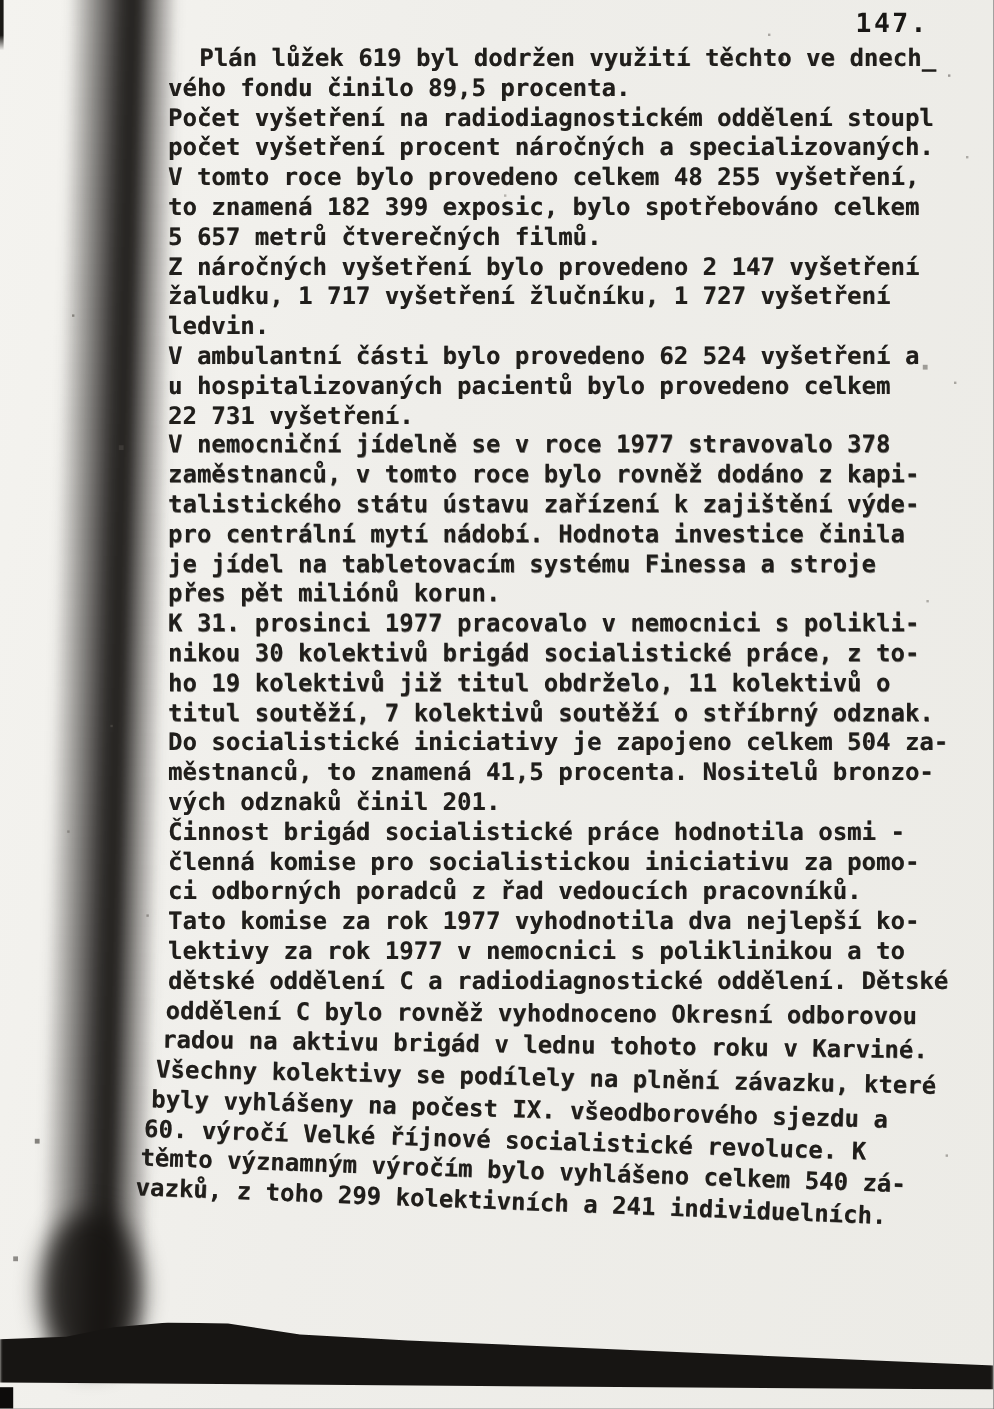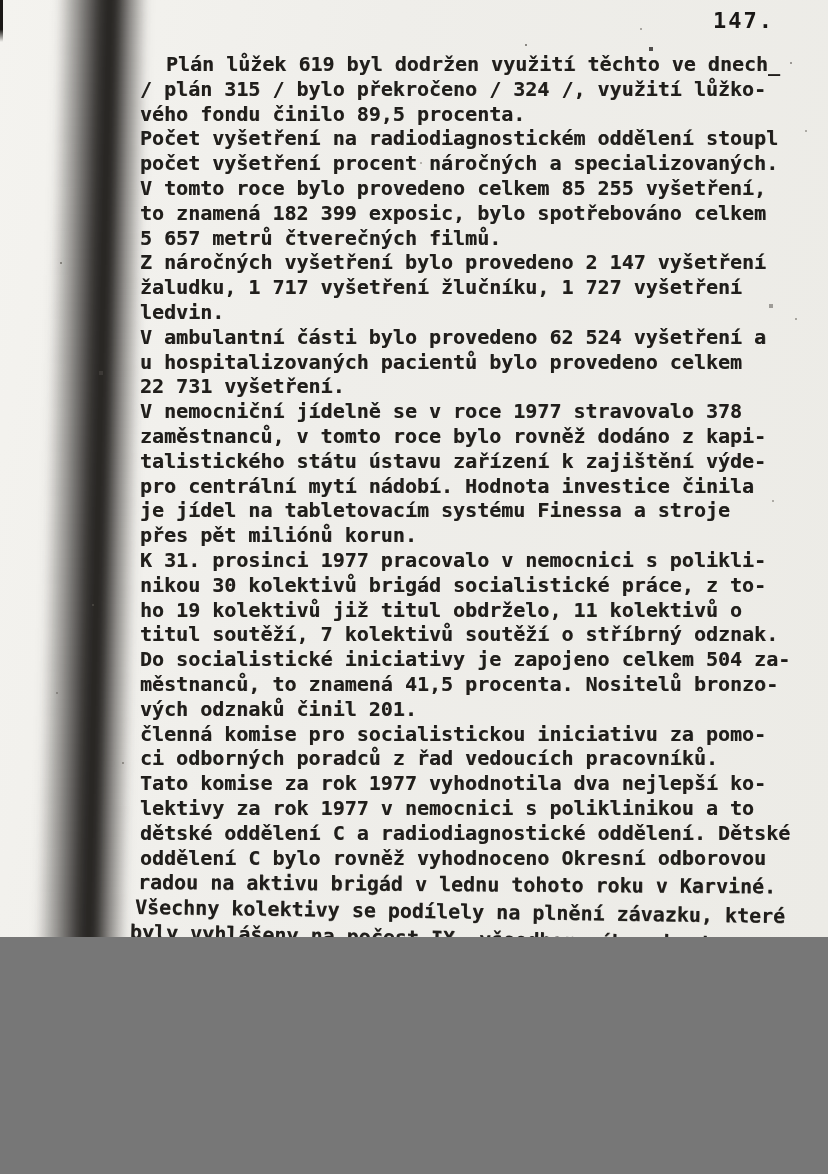--- a/index.html
+++ b/index.html
@@ -1,19 +1,19 @@
 <!DOCTYPE html>
 <html><head>
 <meta charset="utf-8">
 <style>
   html, body { margin: 0; padding: 0; background: #777; }
   .page {
     position: relative;
     width: 828px;
-    height: 937px;
+    height: 1174px;
     margin: 0 auto;
     background: linear-gradient(100deg, #f4f3ef 0%, #efeeea 40%, #ecebe6 100%);
     overflow: hidden;
     font-family: "DejaVu Sans Mono", "Liberation Mono", monospace;
   }
 
   
   .binding-shadow {
     position: absolute;
     left: 44px;
@@ -101,21 +101,21 @@
     right: 54px;
     font-size: 22px;
     font-weight: bold;
     letter-spacing: 2px;
     color: #191715;
   }
 
   .text-column {
     position: absolute;
     left: 140px;
-    top: 52px;
+    top: 36px;
     width: 660px;
     color: #201e1b;
     font-size: 20px;
     font-weight: bold;
     text-shadow: 0.3px 0.3px 0 rgba(25,23,20,0.55);
   }
   .paragraph { margin: 0; }
   .para-2 { }
   .text-line {
     white-space: pre;
@@ -141,25 +141,24 @@
   <div class="binding-shadow"></div>
   <div class="binding-flare"></div>
   <div class="edge-line-topleft"></div>
   <div class="specks"></div>
 
   <div class="page-number">147.</div>
 
   <div class="text-column">
     <div class="paragraph para-1">
         <div class="text-line">Plán lůžek 619 byl dodržen využití těchto ve dnech_</div>
-        <div class="text-line">/ plán 315 / bylo překročeno / 324 /, využití lůžko-</div>
         <div class="text-line">vého fondu činilo 89,5 procenta.</div>
         <div class="text-line">Počet vyšetření na radiodiagnostickém oddělení stoupl</div>
         <div class="text-line">počet vyšetření procent náročných a specializovaných.</div>
-        <div class="text-line">V tomto roce bylo provedeno celkem 85 255 vyšetření,</div>
+        <div class="text-line">V tomto roce bylo provedeno celkem 48 255 vyšetření,</div>
         <div class="text-line">to znamená 182 399 exposic, bylo spotřebováno celkem</div>
         <div class="text-line">5 657 metrů čtverečných filmů.</div>
         <div class="text-line">Z náročných vyšetření bylo provedeno 2 147 vyšetření</div>
         <div class="text-line">žaludku, 1 717 vyšetření žlučníku, 1 727 vyšetření</div>
         <div class="text-line">ledvin.</div>
         <div class="text-line">V ambulantní části bylo provedeno 62 524 vyšetření a</div>
         <div class="text-line">u hospitalizovaných pacientů bylo provedeno celkem</div>
         <div class="text-line">22 731 vyšetření.</div>
         <div class="text-line">V nemocniční jídelně se v roce 1977 stravovalo 378</div>
         <div class="text-line">zaměstnanců, v tomto roce bylo rovněž dodáno z kapi-</div>
@@ -169,20 +168,21 @@
         <div class="text-line">přes pět miliónů korun.</div>
       </div>
     <div class="paragraph para-2">
         <div class="text-line">K 31. prosinci 1977 pracovalo v nemocnici s polikli-</div>
         <div class="text-line">nikou 30 kolektivů brigád socialistické práce, z to-</div>
         <div class="text-line">ho 19 kolektivů již titul obdrželo, 11 kolektivů o</div>
         <div class="text-line">titul soutěží, 7 kolektivů soutěží o stříbrný odznak.</div>
         <div class="text-line">Do socialistické iniciativy je zapojeno celkem 504 za-</div>
         <div class="text-line">městnanců, to znamená 41,5 procenta. Nositelů bronzo-</div>
         <div class="text-line">vých odznaků činil 201.</div>
+        <div class="text-line">Činnost brigád socialistické práce hodnotila osmi -</div>
         <div class="text-line">členná komise pro socialistickou iniciativu za pomo-</div>
         <div class="text-line">ci odborných poradců z řad vedoucích pracovníků.</div>
         <div class="text-line">Tato komise za rok 1977 vyhodnotila dva nejlepší ko-</div>
         <div class="text-line">lektivy za rok 1977 v nemocnici s poliklinikou a to</div>
         <div class="text-line">dětské oddělení C a radiodiagnostické oddělení. Dětské</div>
         <div class="text-line">oddělení C bylo rovněž vyhodnoceno Okresní odborovou</div>
         <div class="text-line">radou na aktivu brigád v lednu tohoto roku v Karviné.</div>
         <div class="text-line">Všechny kolektivy se podílely na plnění závazku, které</div>
         <div class="text-line">byly vyhlášeny na počest IX. všeodborového sjezdu a</div>
         <div class="text-line">60. výročí Velké říjnové socialistické revoluce. K</div>

